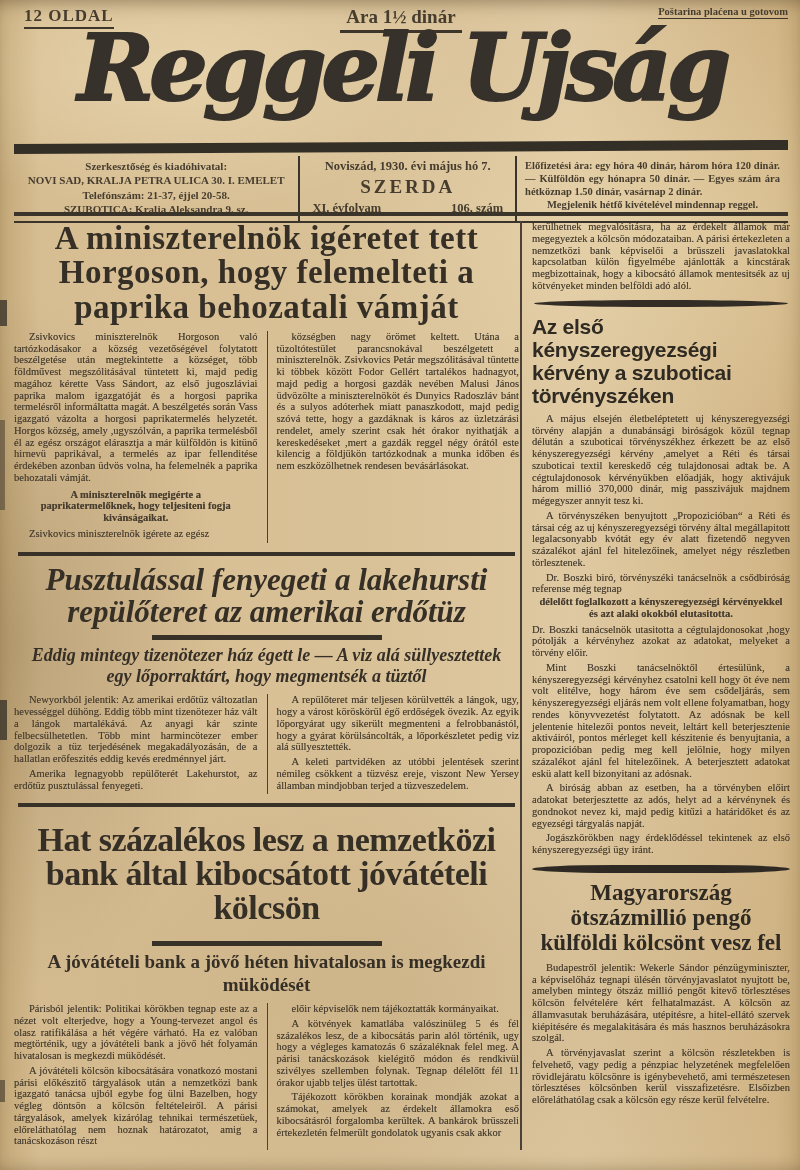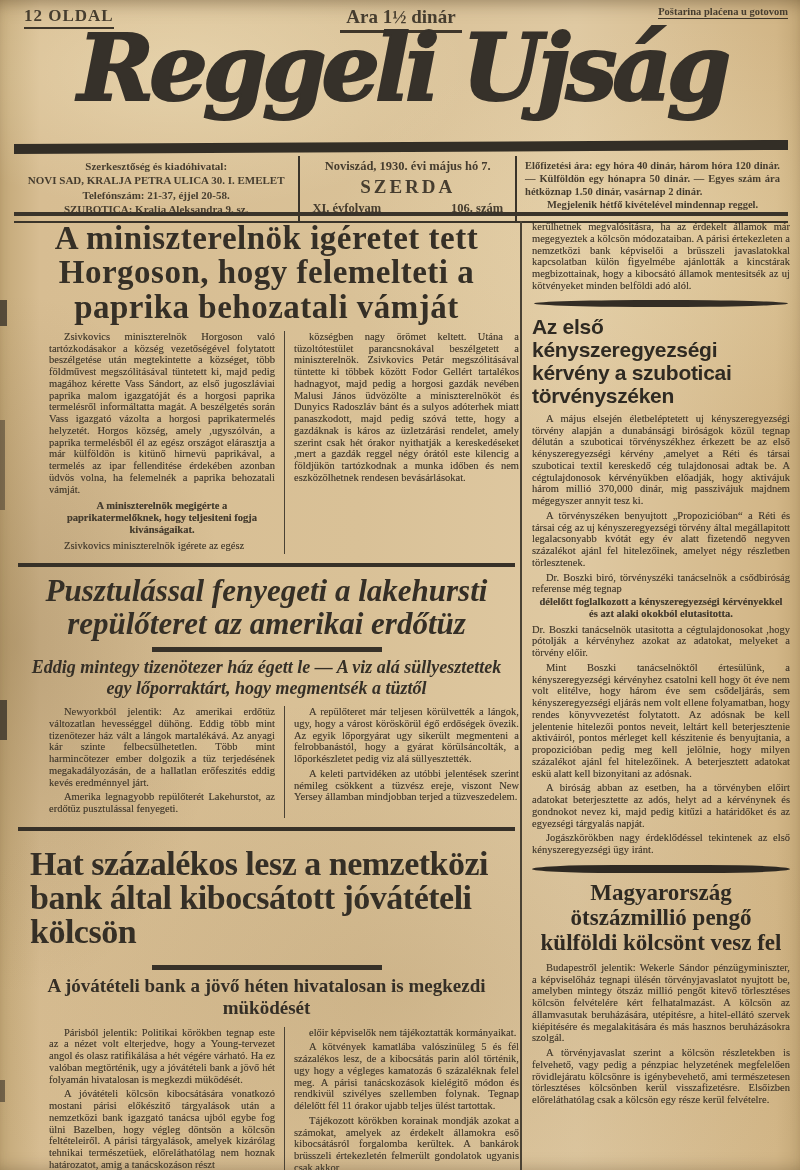--- a/index.html
+++ b/index.html
@@ -40,29 +40,29 @@
   .day-label{font-size:19px;font-weight:bold;letter-spacing:3px;margin:2px 0 3px;}
   .vol-row{display:flex;justify-content:space-between;font-size:12.5px;font-weight:bold;padding:0 4px;}
   .info-right .centered{text-align:center;}
   
   .content{position:absolute;top:221px;left:14px;width:776px;display:flex;}
   .left-section{width:506px;box-sizing:border-box;padding-right:1px;}
   .right-section{flex:1;border-left:2px solid #4a4234;padding-left:10px;box-sizing:border-box;}
   .headline-1{margin:0 4px;font-size:33px;font-weight:bold;text-align:center;line-height:1.04;letter-spacing:.5px;color:#352f26;}
   .cols{display:flex;margin-top:7px;}
   .col{width:50%;box-sizing:border-box;}
-  .col-left{padding-right:9px;margin-left:35px;}
+  .col-left{padding-right:9px;}
   .col-right{border-left:1.5px solid #4a4234;padding-left:9px;}
   .bodytext p{margin:0 0 3px;font-size:10.5px;line-height:1.12;text-align:justify;text-indent:15px;text-shadow:0 0 .5px rgba(66,57,44,.55);}
   .bodytext p.bold-center{font-weight:bold;text-align:center;text-indent:0;padding:2px 10px 1px;}
   .rule-heavy{height:4px;background:#373128;margin:9px 4px 8px;}
   .headline-2{margin:0 2px;font-size:31px;font-weight:bold;font-style:italic;text-align:center;line-height:1.05;color:#352f26;}
   .short-rule{width:230px;height:5px;background:#373128;margin:6px auto 5px;}
   .subhead-2{margin:0 10px 7px;font-size:18px;font-weight:bold;font-style:italic;text-align:center;line-height:1.18;color:#352f26;}
-  .headline-3{margin:16px;font-size:34px;font-weight:bold;text-align:left;line-height:1.0;letter-spacing:-0.5px;color:#352f26;}
+  .headline-3{margin:16px;font-size:34px;font-weight:bold;text-align:center;line-height:1.0;letter-spacing:-0.5px;color:#352f26;}
   .subhead-3{margin:5px 30px 7px;font-size:19px;font-weight:bold;text-align:center;line-height:1.18;color:#352f26;}
   
   .right-section p{margin:0 0 3px;font-size:10.5px;line-height:1.12;text-align:justify;text-indent:14px;text-shadow:0 0 .5px rgba(66,57,44,.55);}
   .right-section p.bold-center{font-weight:bold;text-align:center;text-indent:0;padding:1px 6px;}
   .lens-rule{height:7px;background:#332d25;border-radius:50%;margin:8px 2px 7px;}
   .bar-rule{height:8px;background:#2e2922;border-radius:45% / 70%;margin:9px 0 7px;}
   .headline-r1{margin:8px 0 6px;font-family:"Liberation Sans",sans-serif;font-size:21px;font-weight:bold;text-align:left;line-height:1.1;letter-spacing:-0.3px;color:#2f2a22;}
   .headline-r2{margin:0 0 6px;font-size:23px;font-weight:bold;text-align:center;line-height:1.1;color:#2f2a22;}
   
   .tick{position:absolute;left:0;width:7px;background:#3b342a;opacity:.8;}

